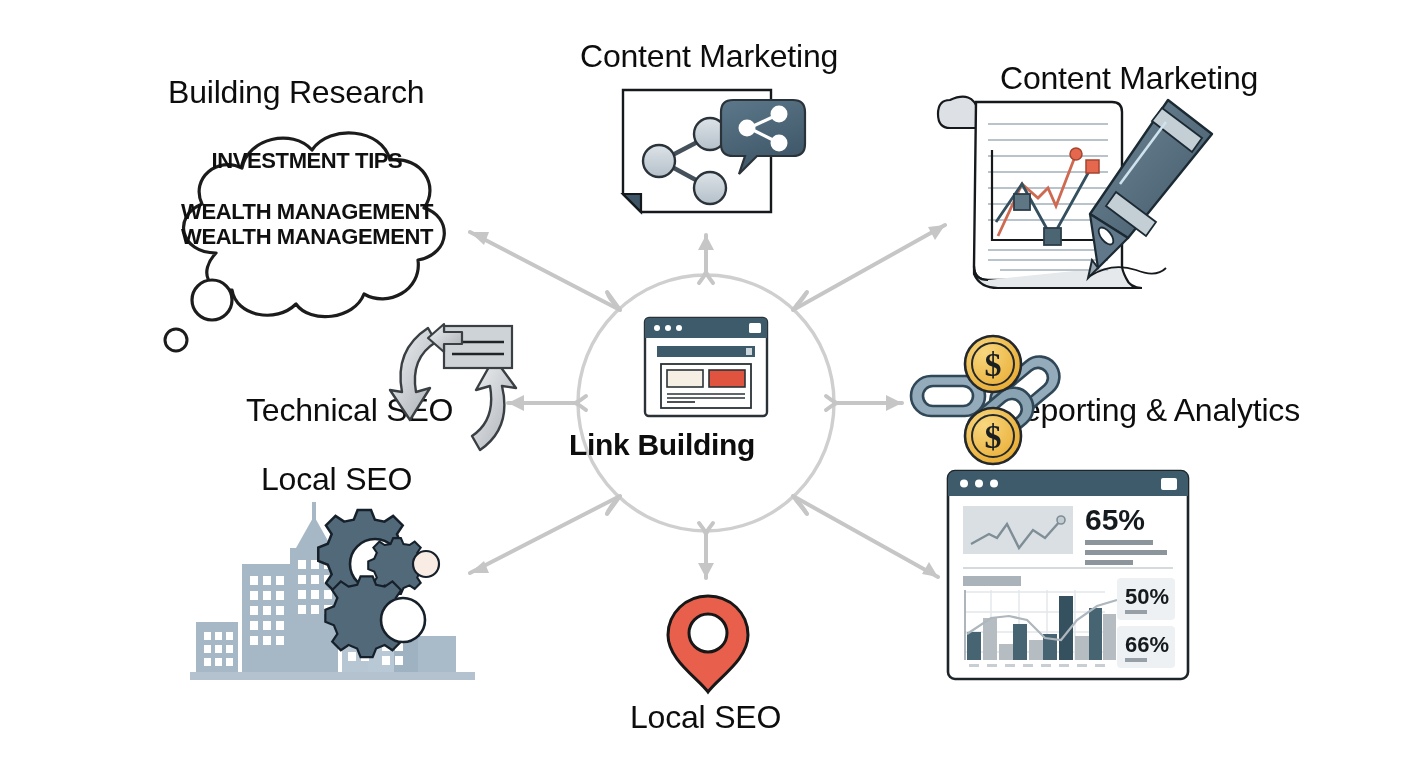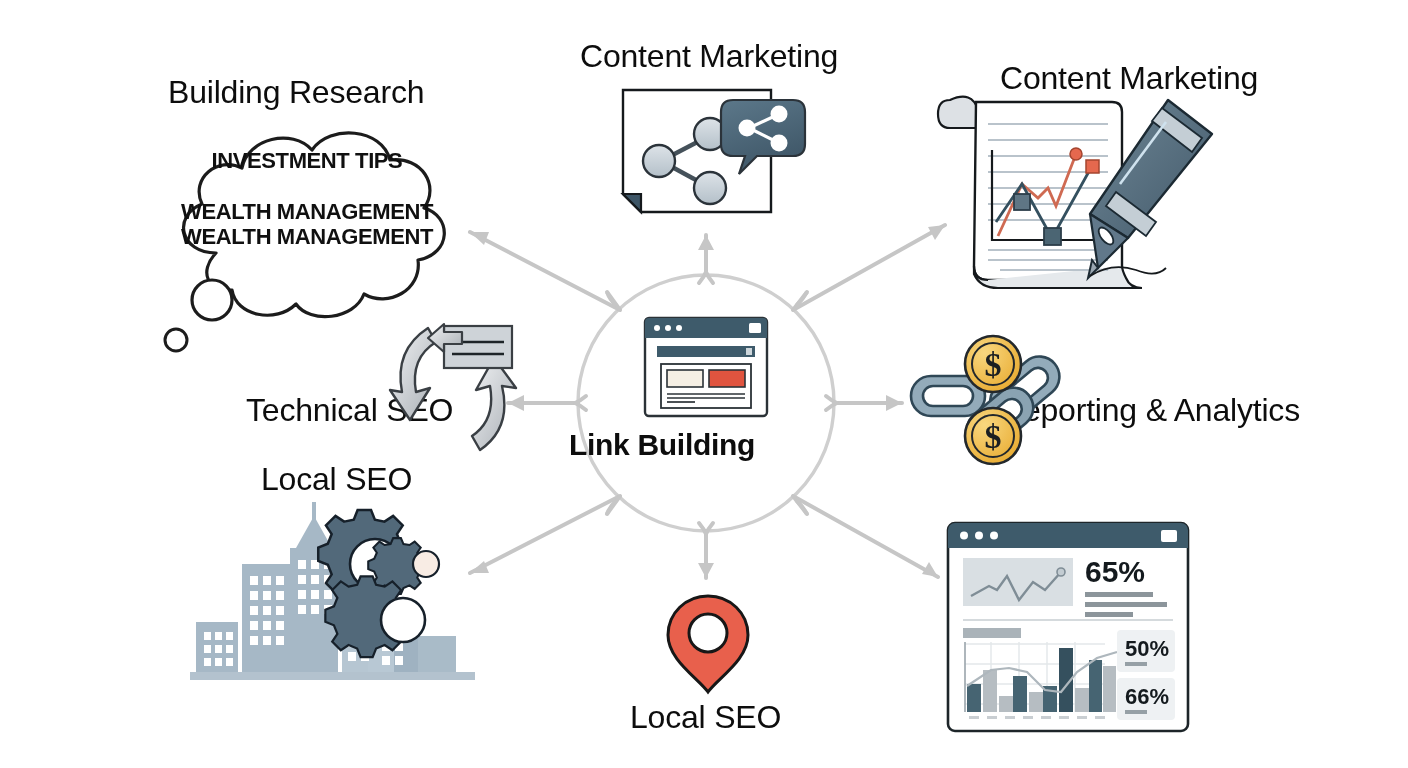--- a/index.html
+++ b/index.html
@@ -363,21 +363,21 @@
   </div>
 
   <div class="svgwrap" style="left:662px;top:592px;">
     <svg width="92" height="104" viewBox="0 0 92 104">
       <path d="M46,4 C24,4 6,21 6,43 C6,68 36,86 46,100 C56,86 86,68 86,43 C86,21 68,4 46,4 Z" fill="#e8604c" stroke="#171717" stroke-width="3"></path>
       <circle cx="46" cy="41" r="19" fill="#ffffff" stroke="#171717" stroke-width="3"></circle>
     </svg>
   </div>
   <div class="lbl" style="left:630px;top:699px;font-size:32px;">Local SEO</div>
 
-  <div class="svgwrap" style="left:945px;top:520px;text-align:right;">
+  <div class="svgwrap" style="left:945px;top:468px;text-align:right;">
     <svg width="246" height="214" viewBox="0 0 246 214">
       <rect x="3" y="3" width="240" height="208" rx="7" fill="#ffffff" stroke="#1d2529" stroke-width="2.6"></rect>
       <path d="M3,10 a7,7 0 0 1 7,-7 H236 a7,7 0 0 1 7,7 V28 H3 Z" fill="#3e5b6b"></path>
       <g fill="#ffffff">
         <circle cx="19" cy="15.5" r="4"></circle>
         <circle cx="34" cy="15.5" r="4"></circle>
         <circle cx="49" cy="15.5" r="4"></circle>
         <rect x="216" y="10" width="16" height="12" rx="2"></rect>
       </g>
 

